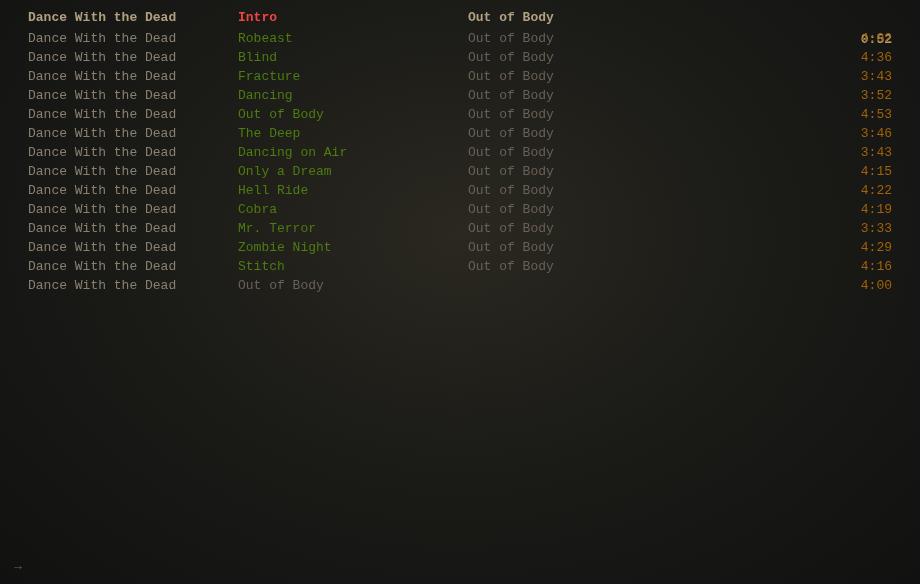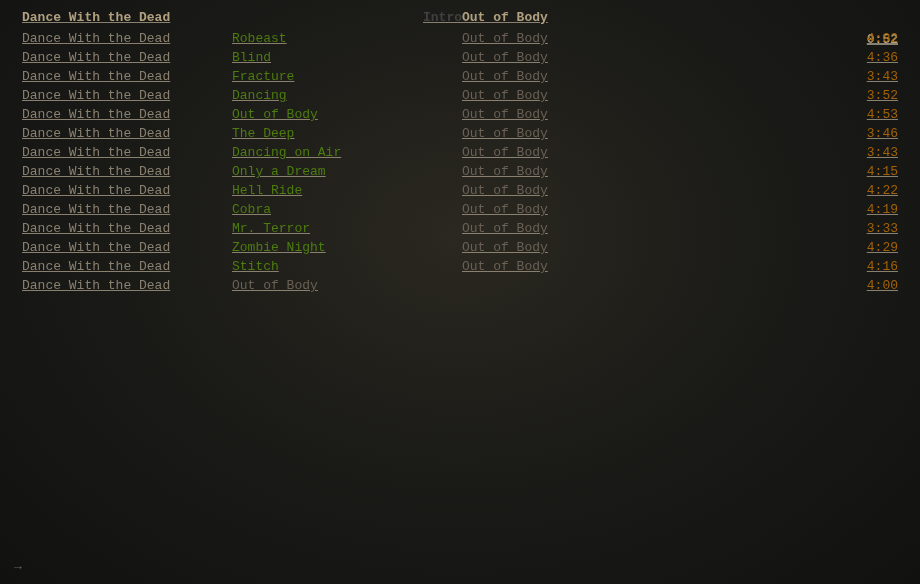--- a/index.html
+++ b/index.html
@@ -14,23 +14,22 @@
       background: #1a1a17;
       background: radial-gradient(ellipse at 50% 40%, #2a2820 0%, #1a1a17 50%, #111110 100%);
       font-family: 'Courier New', Courier, monospace;
       color: #8a8070;
       font-size: 13px;
       overflow: hidden;
       position: relative;
     }
 
     .track-list {
-      padding: 8px 2px;
+      padding: 8px 8px;
       width: 100%;
-      text-decoration: underline;
     }
 
     .track-row {
       display: flex;
       align-items: center;
       padding: 2px 20px 2px 20px;
       height: 19px;
     }
 
     .track-row:first-child {
@@ -45,22 +44,21 @@
       color: inherit;
     }
 
     .col-title {
       width: 230px;
       flex-shrink: 0;
       color: #4d7c0f;
     }
 
     .track-row:first-child .col-title {
-      color: #404040;
-      text-align: right;
+      color: #ef4444;
     }
 
     .col-album {
       flex: 1;
       color: #6a6055;
     }
 
     .track-row:first-child .col-album {
       color: #b0a080;
     }

